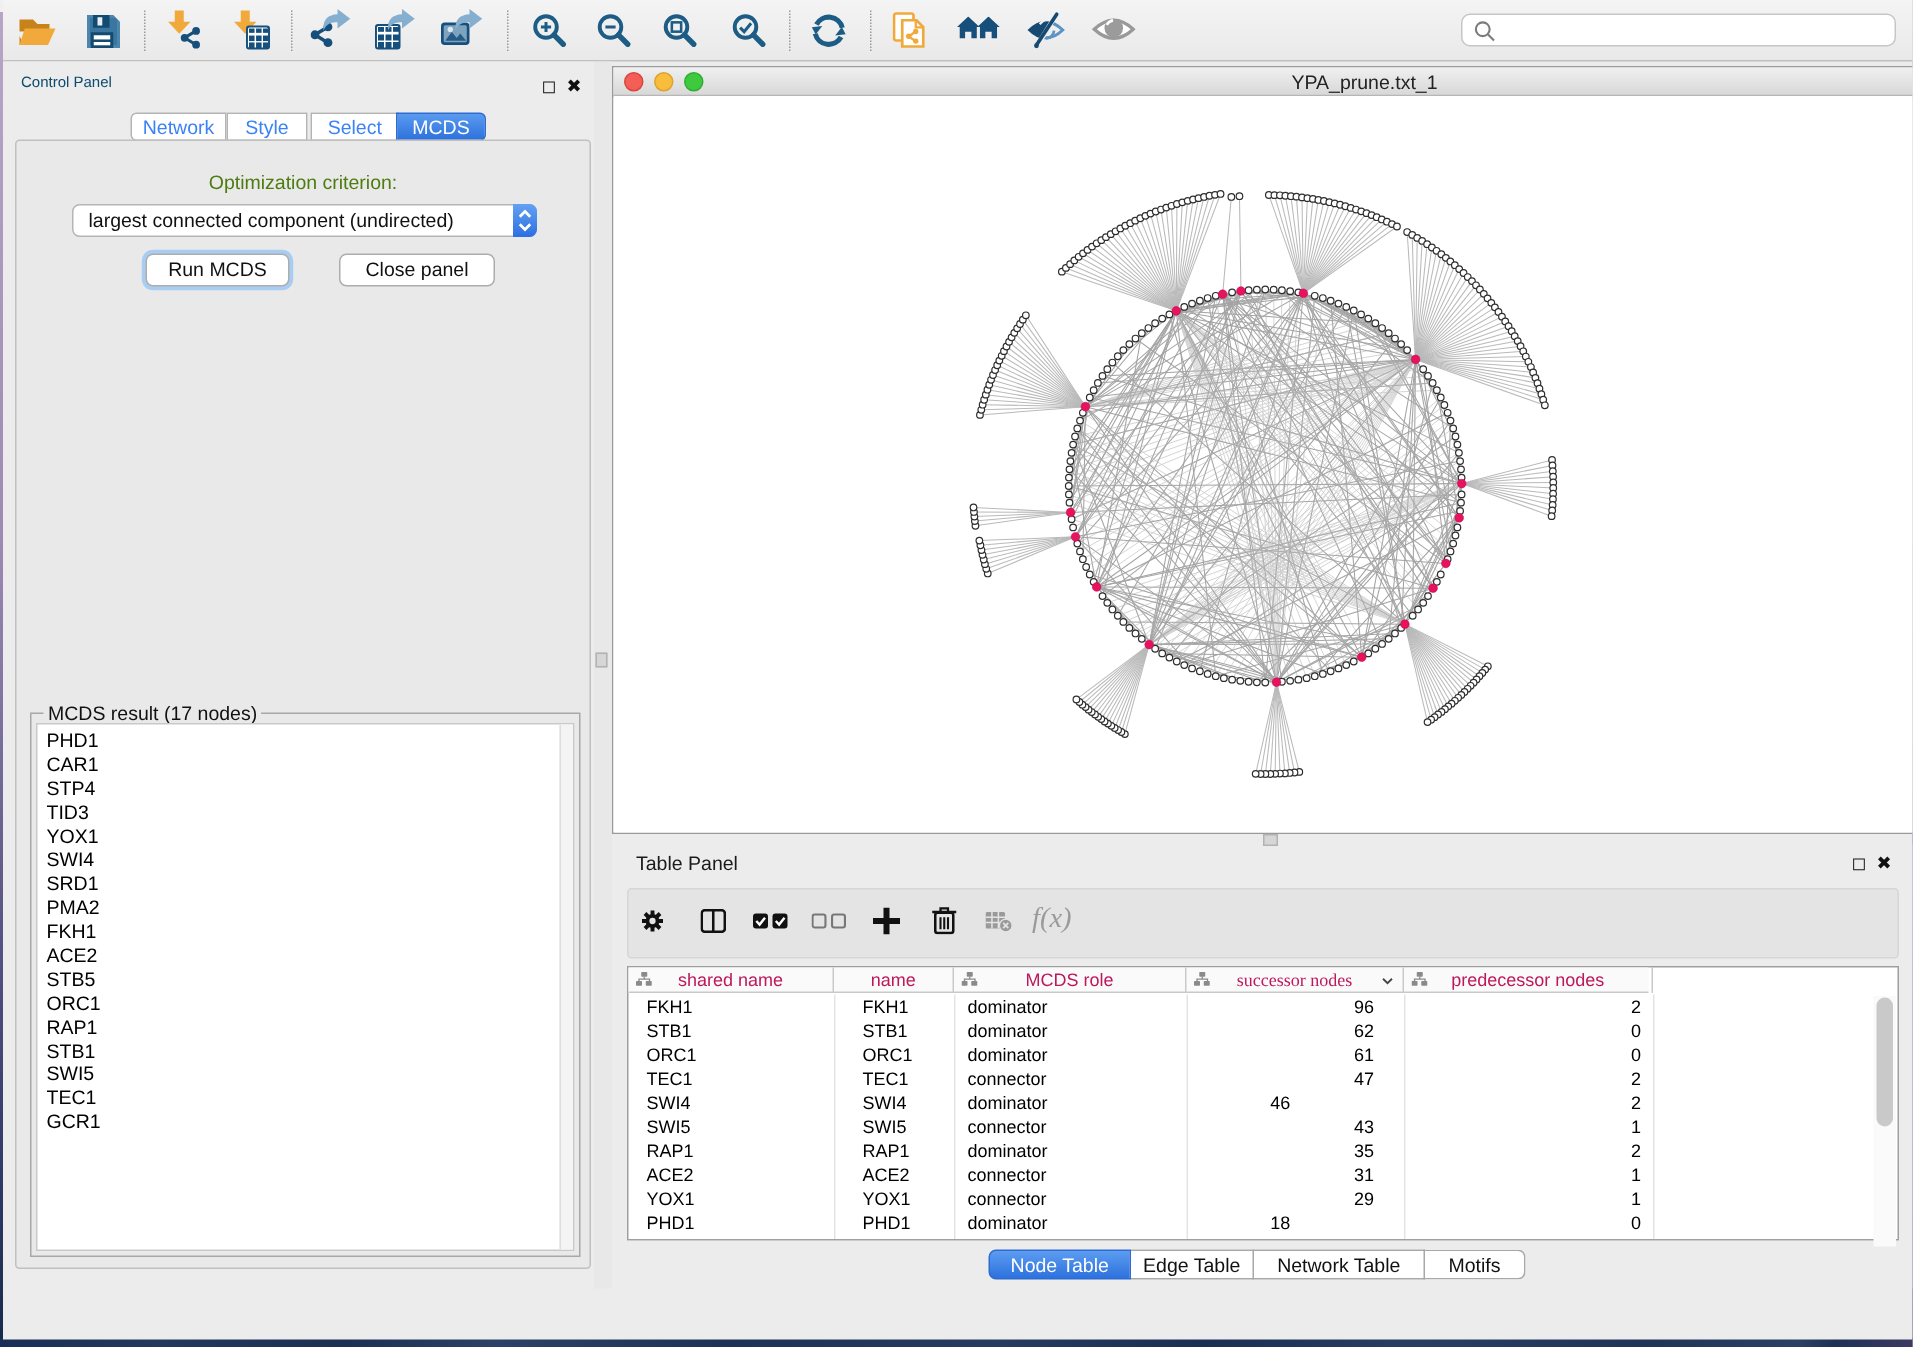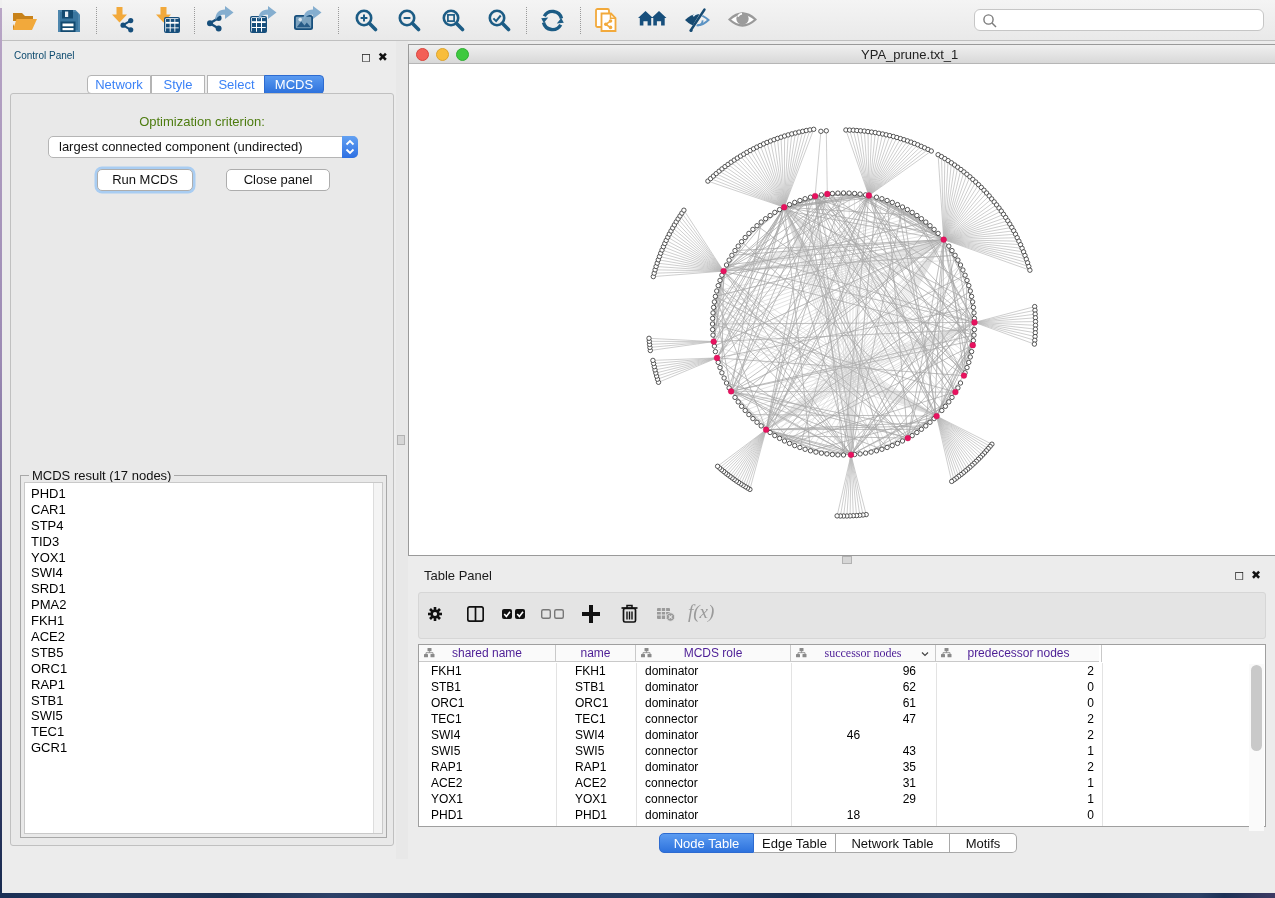--- a/index.html
+++ b/index.html
@@ -64,21 +64,21 @@
   #nettitle .txt { position:absolute; left:452px; top:2px; font-size:13px; color:#222; }
   #netcanvas { position:absolute; left:0; right:0; top:20px; bottom:0; background:#fff; }
   
   #tablepanel { position:absolute; left:406px; top:563px; right:0; bottom:34px; background:#ececec; }
   #tablepanel .ptitle { position:absolute; left:16px; top:5px; font-size:13px; color:#1a1a1a; }
   #ttoolbar { position:absolute; left:10px; top:29px; right:9px; height:47px;
     background:#e4e4e4; border:1px solid #d6d6d6; border-radius:3px; }
   #tbl { position:absolute; left:10px; top:81px; right:9px; height:183px; background:#fff;
     border:1px solid #9f9f9f; }
   #thead { position:absolute; left:0; top:0; width:680px; height:17px; background:#fafafa;
-    border-bottom:1px solid #c9c9c9; font-size:12px; color:#4c1d95; }
+    border-bottom:1px solid #c9c9c9; font-size:12px; color:#be185d; }
   .hcell { position:absolute; top:0; height:17px; line-height:16px; text-align:center;
     border-right:1px solid #c9c9c9; }
   .hcell svg.hico { position:absolute; left:5px; top:3px; }
   .hcell svg.hcar { position:absolute; right:6px; top:5px; }
   #tbody { position:absolute; left:0; top:18px; right:0; bottom:0; font-size:12px; color:#000; }
   .trow { position:absolute; left:0; right:0; height:16px; line-height:16px; }
   .td { position:absolute; top:0; }
   #vscroll { position:absolute; right:1px; top:19px; width:15px; height:167px; background:#fafafa; }
   #vscroll .thumb { position:absolute; left:2px; top:1px; width:11px; height:86px;
     background:#c9c9c9; border-radius:6px; }

